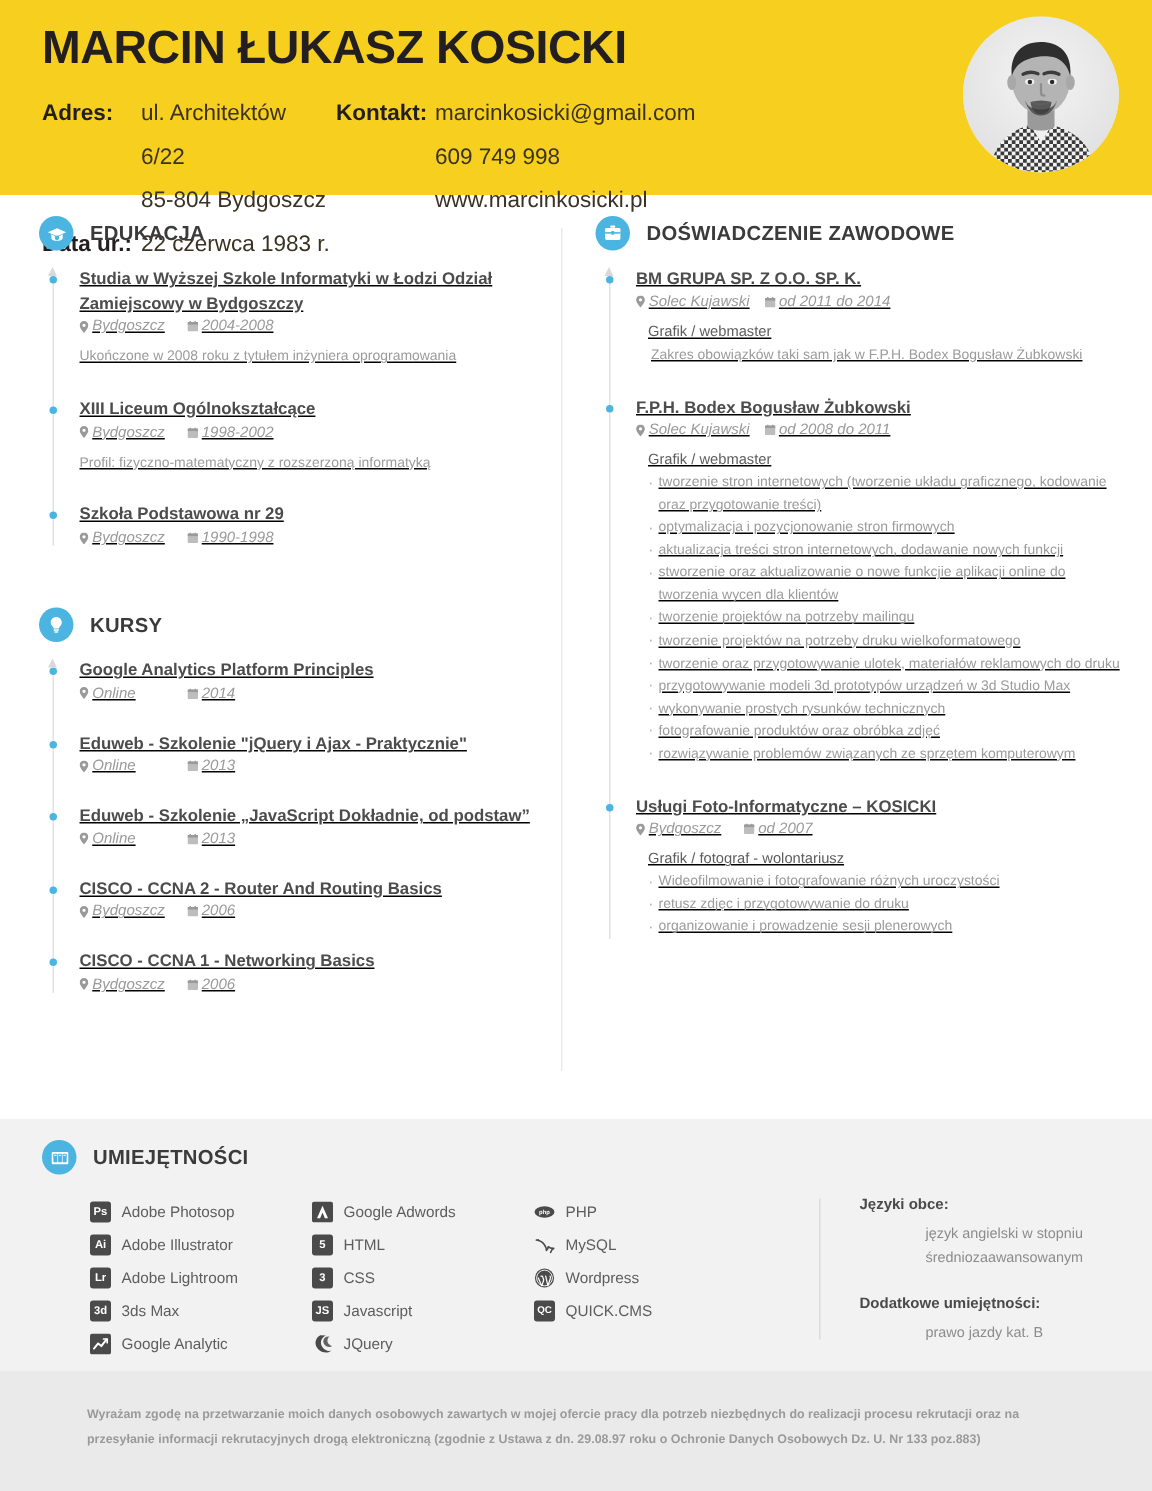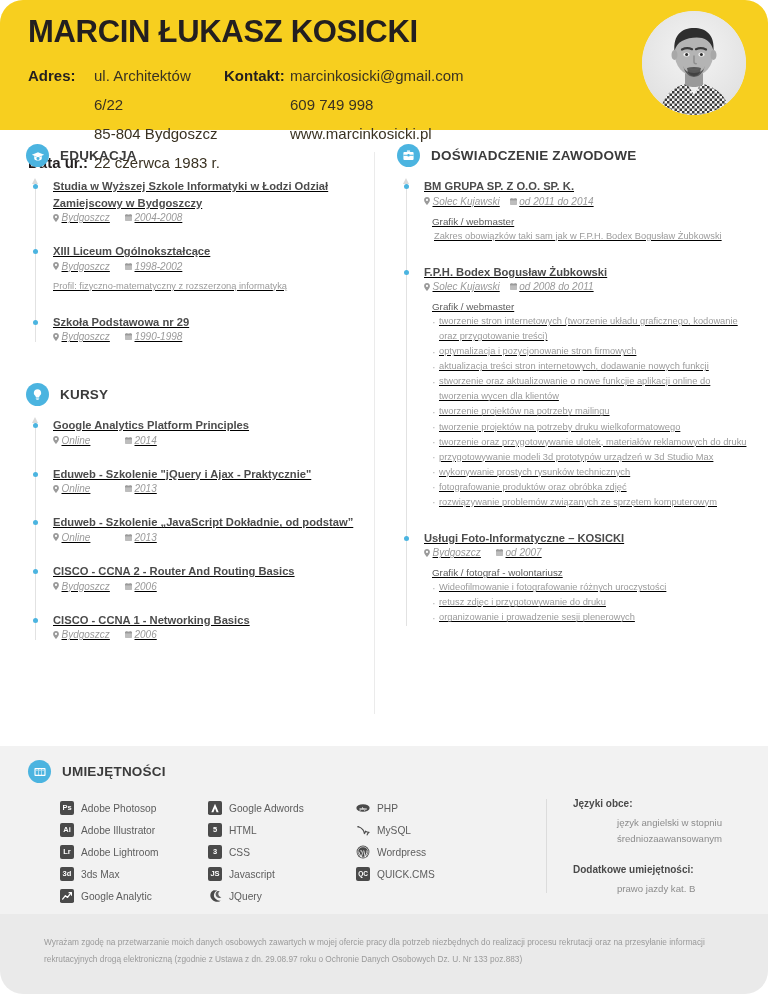--- a/index.html
+++ b/index.html
@@ -10,21 +10,20 @@
     background: #ffffff;
     font-family: "Liberation Sans", sans-serif;
     -webkit-font-smoothing: antialiased;
   }
   .page {
     position: relative;
     width: 768px;
     height: 994px;
     overflow: hidden;
     background: #fff;
-    border-radius: 23px;
   }
 
   
   .header {
     position: relative;
     height: 130px;
     background: #f7cf1f;
     padding: 16px 24px 0 28px;
   }
   .name {
@@ -291,21 +290,22 @@
   }
   .lang-spacer { height: 17px; }
 
   
   .footer {
     position: absolute;
     left: 0; right: 0;
     top: 914px;
     height: 80px;
     background: #eaeaea;
-    padding: 20px 46px 0 44px;
+    padding: 20px 46px 0 58px;
+    font-weight: bold;
   }
   .footer p {
     font-size: 8.3px;
     color: #9a9a9a;
     line-height: 2.05;
   }
 </style>
 </head>
 <body>
 
@@ -425,20 +425,21 @@
             <span class="mi">
               <svg width="7" height="7" viewBox="0 0 10 10" fill="#bdbdbd">
                   <rect x="0" y="1" width="10" height="9" rx="1"></rect>
                   <rect x="0" y="1" width="10" height="2.4" fill="#9a9a9a"></rect>
                   <rect x="2" y="0" width="1.3" height="2" fill="#9a9a9a"></rect>
                   <rect x="6.7" y="0" width="1.3" height="2" fill="#9a9a9a"></rect>
                 </svg>
               <span>2004-2008</span>
             </span>
           </div>
+          <div class="tl-desc">Ukończone w 2008 roku z tytułem inżyniera oprogramowania</div>
         </div>
 
         <div class="tl-item gap-lg">
           <div class="tl-title">XIII Liceum Ogólnokształcące</div>
           <div class="tl-meta">
             <span class="mi m-place">
               <svg width="6" height="8" viewBox="0 0 8 11" fill="#9a9a9a">
                   <path d="M4 0C1.8 0 0 1.8 0 4c0 3 4 7 4 7s4-4 4-7c0-2.2-1.8-4-4-4zm0 5.5A1.5 1.5 0 1 1 4 2.5a1.5 1.5 0 0 1 0 3z"></path>
                 </svg>
               <span>Bydgoszcz</span>

